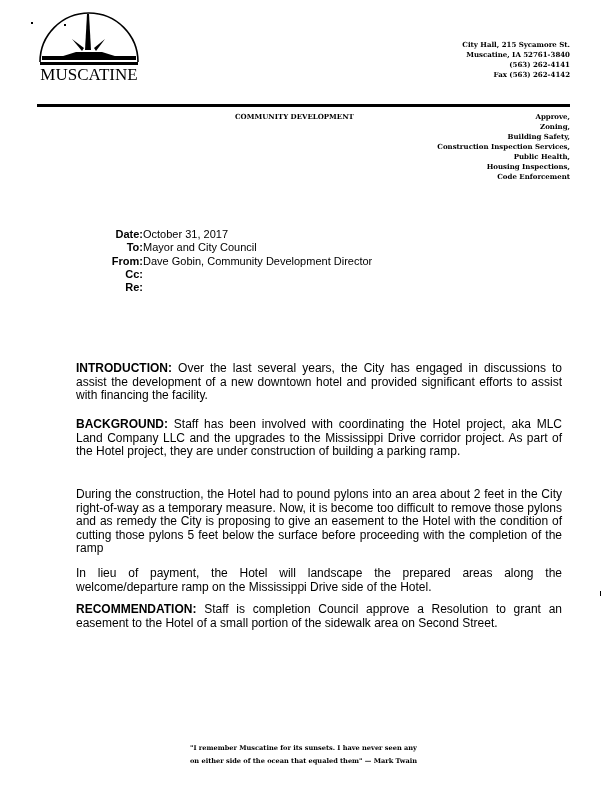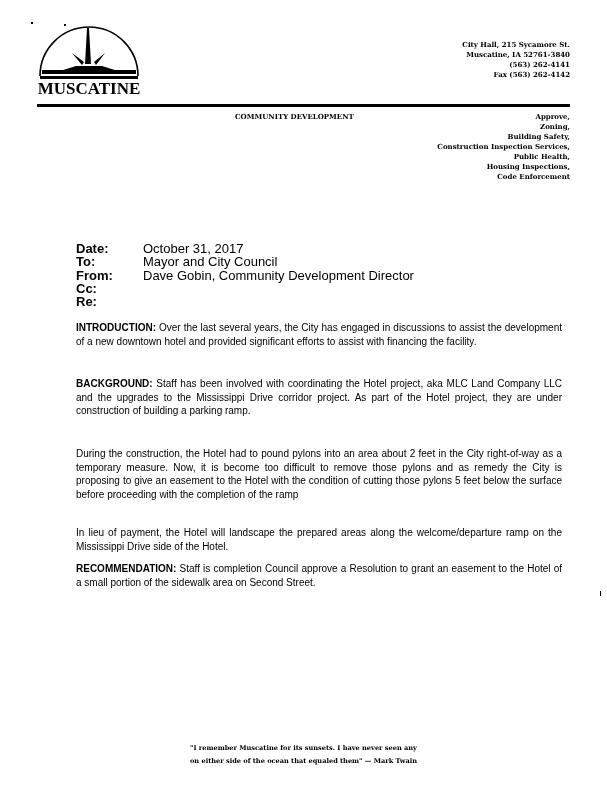--- a/index.html
+++ b/index.html
@@ -1,33 +1,33 @@
 <!DOCTYPE html>
 <html><head>
   <meta charset="utf-8">
   <style>
     html, body { margin: 0; padding: 0; background: #ffffff; }
     body { width: 607px; height: 800px; position: relative; overflow: hidden; color: #000; }
     .abs { position: absolute; }
-    .logo { left: 36px; top: 18px; width: 106px; height: 82px; font-weight: bold; }
+    .logo { left: 36px; top: 4px; width: 106px; height: 82px; }
     .logo svg { display: block; }
     .logo-text { position: absolute; left: 0; top: 62px; width: 106px; text-align: center;
       font-family: "Liberation Serif", serif; font-size: 17px; letter-spacing: 0px; line-height: 18px; }
     .speck { width: 2px; height: 2px; background: #000; }
     .rule { left: 37px; top: 104px; width: 533px; height: 3px; background: #000; }
     .address { right: 37px; top: 40px; text-align: right;
       font-family: "DejaVu Serif", serif; font-weight: bold; font-size: 7px; line-height: 10px; }
     .dept { left: 235px; top: 112px; font-family: "DejaVu Serif", serif; font-weight: bold; font-size: 7px; }
     .services { right: 37px; top: 112px; text-align: right;
       font-family: "DejaVu Serif", serif; font-weight: bold; font-size: 7px; line-height: 10px; }
-    .memo { left: 76px; top: 242px; font-family: "Liberation Sans", sans-serif; font-size: 13px; line-height: 13.3px; }
+    .memo { left: 76px; top: 228px; font-family: "Liberation Sans", sans-serif; font-size: 11px; line-height: 13.3px; text-align: right; }
     .memo-row { display: flex; }
     .memo-label { width 67px; width: 67px; font-weight: bold; }
-    .body-text { left: 76px; width: 486px; font-family: "Liberation Sans", sans-serif; font-size: 10px;
-      line-height: 13.6px; text-align: justify; }
+    .body-text { left: 76px; width: 486px; font-family: "Liberation Sans", sans-serif; font-size: 12px;
+      line-height: 13.6px; text-align: justify; margin-top: 41px; }
     .body-text .lead { font-weight: bold; }
     .quote { left: 0; width: 607px; top: 742px; text-align: center;
       font-family: "DejaVu Serif", serif; font-weight: bold; font-size: 6.6px; line-height: 13px; }
     .tick { left: 600px; top: 591px; width: 1px; height: 5px; background: #000; }
   </style>
 </head>
 <body>
 
 <div class="abs speck" style="left:31px;top:22px;"></div>
 <div class="abs speck" style="left:64px;top:24px;"></div>

